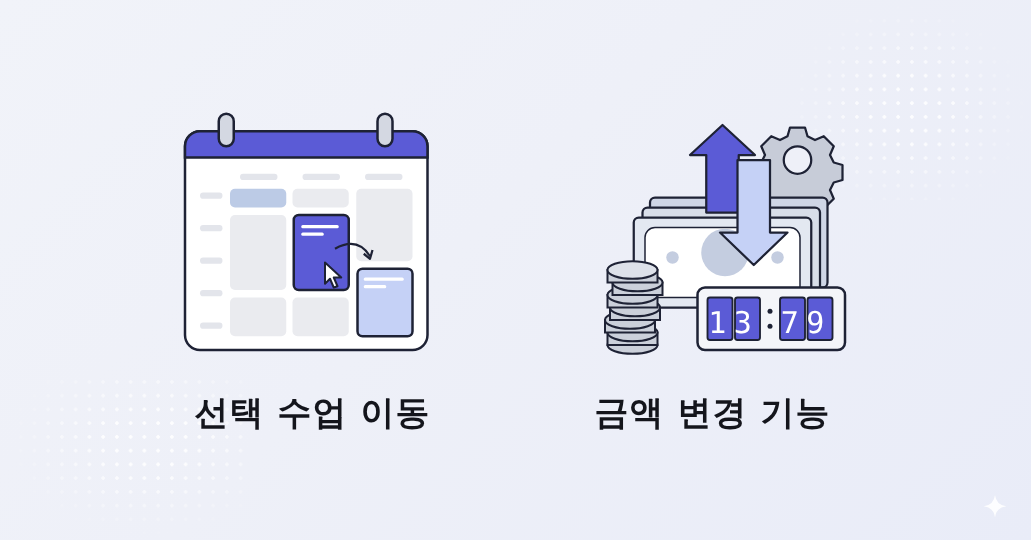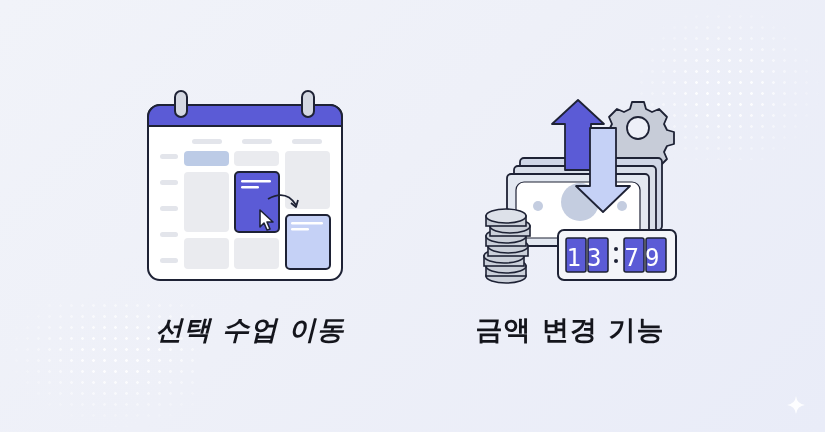--- a/index.html
+++ b/index.html
@@ -20,21 +20,21 @@
     -webkit-mask-image: radial-gradient(ellipse at 50% 55%, #000 20%, transparent 70%);
     mask-image: radial-gradient(ellipse at 50% 55%, #000 20%, transparent 70%); }
   .illus { position: absolute; text-align: right; }
   .illus-calendar { left: 140px; top: 85px; width: 210px; height: 200px; }
   .illus-money { left: 480px; top: 90px; width: 200px; height: 200px; }
   .caption {
     position: absolute; top: 312px; height: 40px; width: 220px;
     text-align: center; font-size: 27px; font-weight: bold; color: #14151c;
     letter-spacing: 1px;
   }
-  .caption-left { left: 140px; font-style: italic; }
+  .caption-left { left: 140px; }
   .caption-right { left: 460px; }
   .sparkle { position: absolute; left: 785px; top: 394px; width: 22px; height: 22px; }
 </style>
 </head>
 <body>
 
 <div class="dots dots-left"></div>
 <div class="dots dots-right"></div>
 
 <div class="illus illus-calendar">

